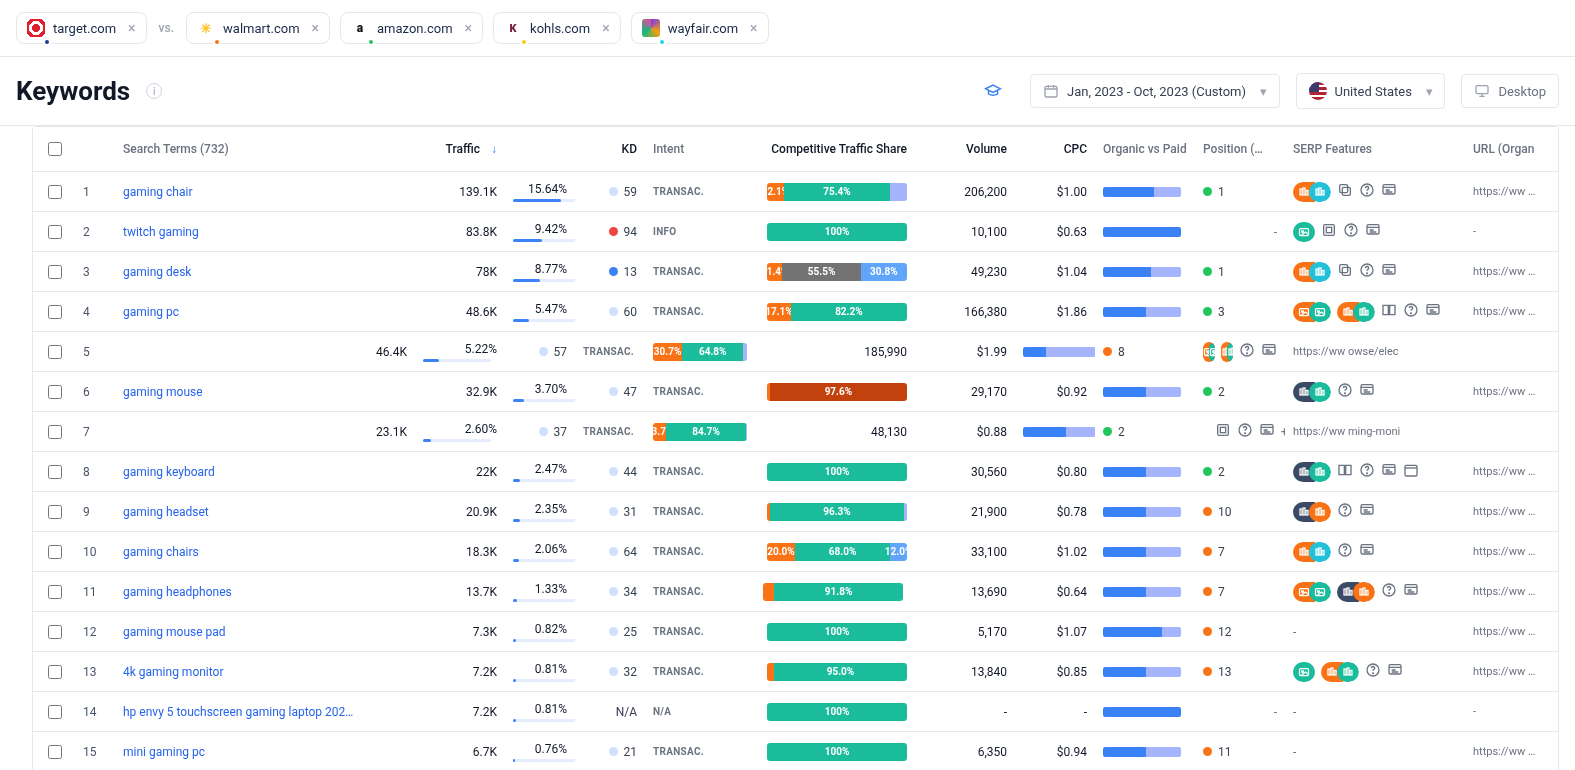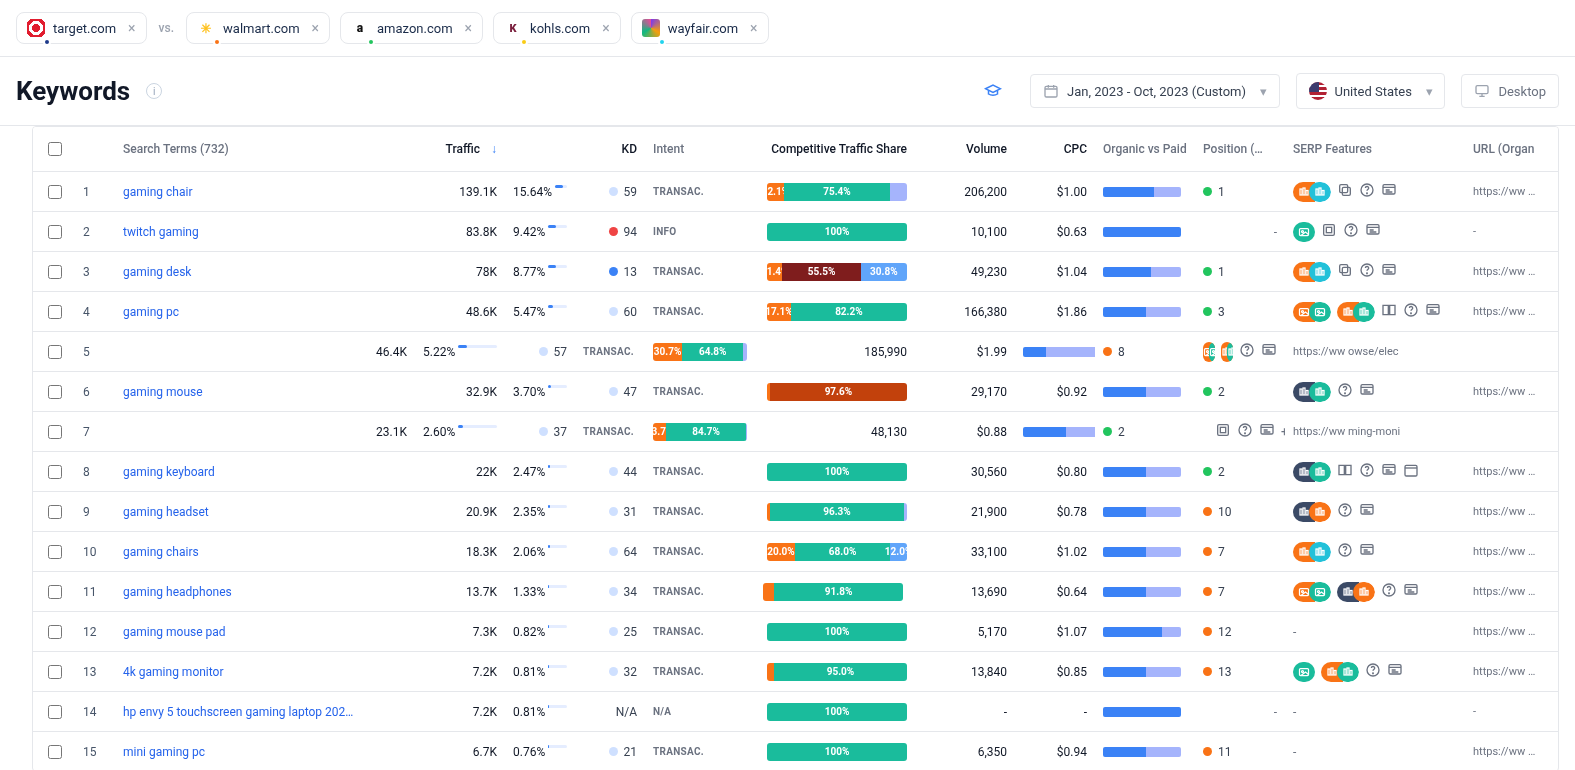--- a/index.html
+++ b/index.html
@@ -38,21 +38,21 @@
   .grid{border:1px solid var(--border);border-radius:4px;overflow:hidden}
   .row{display:grid;grid-template-columns:42px 40px 300px 90px 70px 70px 110px 160px 100px 80px 100px 90px 180px 80px;align-items:center;border-top:1px solid var(--border);min-height:40px;font-size:12px;color:#374151}
   .row.hd{background:#fff;border-top:none;font-weight:500;color:#6b7280;min-height:44px}
   .row>div{padding:6px 8px;overflow:hidden;white-space:nowrap;text-overflow:ellipsis}
   .row.hd>div{display:flex;align-items:center;gap:4px}
   .ck{display:flex;justify-content:center}
   .ck input{width:14px;height:14px}
   .idx{color:#475569;font-size:12px}
   .term a{color:var(--link);text-decoration:none}
   .num{text-align:right;color:#111827;justify-content:flex-end}
-  .pct{color:#111827;text-align:right;display:flex;gap:3px}
+  .pct{color:#111827;text-align:right;display:flex;flex-direction:column;gap:3px}
   .bar{height:3px;background:#e5edff;border-radius:2px;position:relative;width:68px}
   .bar>i{position:absolute;left:0;top:0;bottom:0;background:var(--blue);border-radius:2px}
   .kd{display:flex;align-items:center;gap:6px;justify-content:flex-end}
   .kd .d{width:9px;height:9px;border-radius:50%}
   .intent{font-size:10px;color:#6b7280;font-weight:700;letter-spacing:.3px}
   .share{height:18px;width:140px;border-radius:3px;display:flex;overflow:hidden;font-size:10px;color:#fff;font-weight:700}
   .share span{display:flex;align-items:center;justify-content:center}
   .ovp{height:10px;width:78px;display:flex;border-radius:2px;overflow:hidden}
   .ovp i{display:block;height:100%}
   .pos{display:flex;align-items:center;gap:6px}
@@ -299,21 +299,21 @@
             </span>
           </div>
           <div class="kd">
             <span class="d" style="background:#3b82f6"></span>
             <span>13</span>
           </div>
           <div class="intent">TRANSAC.</div>
           <div style="display:flex;justify-content:flex-end">
             <div class="share">
               <span style="background:#f97316;width:11%">11.4%</span>
-              <span style="background:#7f1d1d;width:56%">55.5%</span>
+              <span style="background:#737373;width:56%">55.5%</span>
               <span style="background:#60a5fa;width:33%">30.8%</span>
             </div>
           </div>
           <div class="num">49,230</div>
           <div class="num">$1.04</div>
           <div>
             <div class="ovp">
               <i style="background:#3b82f6;width:62%"></i>
               <i style="background:#a5b4fc;width:38%"></i>
             </div>

